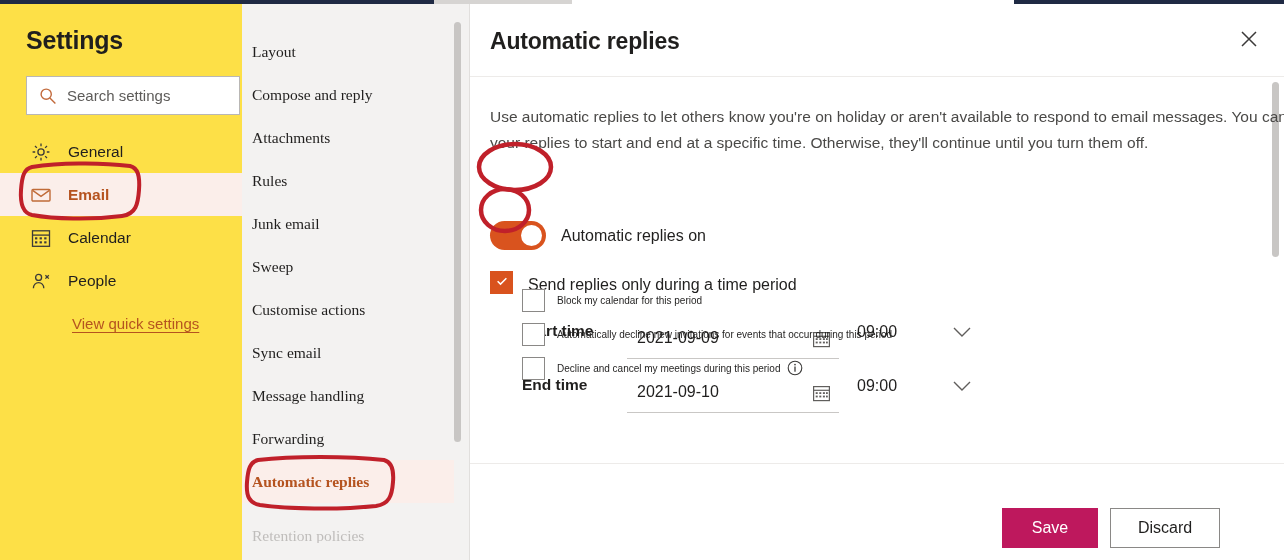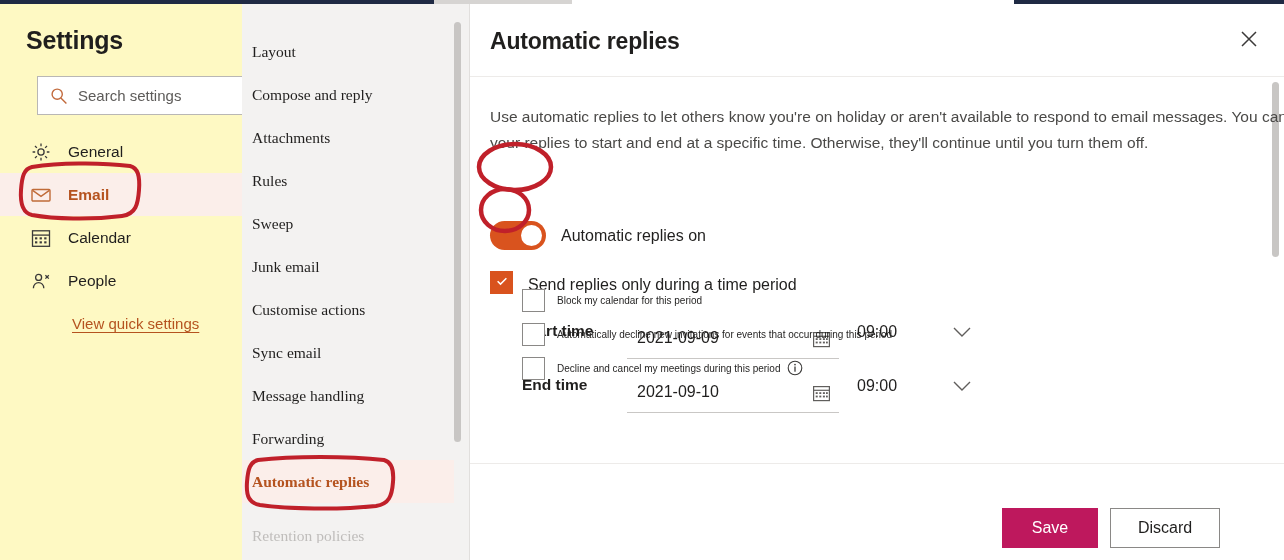--- a/index.html
+++ b/index.html
@@ -12,30 +12,30 @@
   #app{position:relative;width:1284px;height:560px;overflow:hidden;background:#f3f2f1;}
 
   
   .topbar{position:absolute;left:0;top:0;width:1284px;height:4px;background:#1f2a44;}
   .topbar-white{position:absolute;left:572px;top:0;width:442px;height:6px;background:#ffffff;}
   .topbar-grey{position:absolute;left:434px;top:0;width:138px;height:5px;background:#d6d4d2;}
 
   
   .sidebar{
     position:absolute;left:0;top:4px;width:246px;height:556px;
-    background:#fef9c3;border-right:1px solid #e1dfdd;box-sizing:border-box;
+    background:#fde047;border-right:1px solid #e1dfdd;box-sizing:border-box;
   }
   .settings-title{
     position:absolute;left:26px;top:22px;
     font-size:25px;font-weight:bold;color:#201f1e;letter-spacing:-.2px;
   }
   .search-box{
     position:absolute;left:26px;top:72px;width:214px;height:39px;
     background:#ffffff;border:1px solid #b9b7b5;box-sizing:border-box;
-    display:flex;align-items:center;padding-left:12px;margin-left:11px;
+    display:flex;align-items:center;padding-left:12px;
   }
   .search-icon{width:18px;height:18px;flex:none;margin-right:10px;}
   .search-ph{font-size:15px;color:#5d5b59;}
 
   .navlist{position:absolute;left:0;top:126px;width:242px;}
   .nav-item{
     position:relative;height:43px;display:flex;align-items:center;
     padding-left:30px;box-sizing:border-box;
   }
   .nav-item.selected{background:#fbeeea;}
@@ -255,24 +255,24 @@
       <div class="sub-item">
           <span class="sub-label">Compose and reply</span>
         </div>
       <div class="sub-item">
           <span class="sub-label">Attachments</span>
         </div>
       <div class="sub-item">
           <span class="sub-label">Rules</span>
         </div>
       <div class="sub-item">
+          <span class="sub-label">Junk email</span>
+        </div>
+      <div class="sub-item">
           <span class="sub-label">Sweep</span>
-        </div>
-      <div class="sub-item">
-          <span class="sub-label">Junk email</span>
         </div>
       <div class="sub-item">
           <span class="sub-label">Customise actions</span>
         </div>
       <div class="sub-item">
           <span class="sub-label">Sync email</span>
         </div>
       <div class="sub-item">
           <span class="sub-label">Message handling</span>
         </div>

